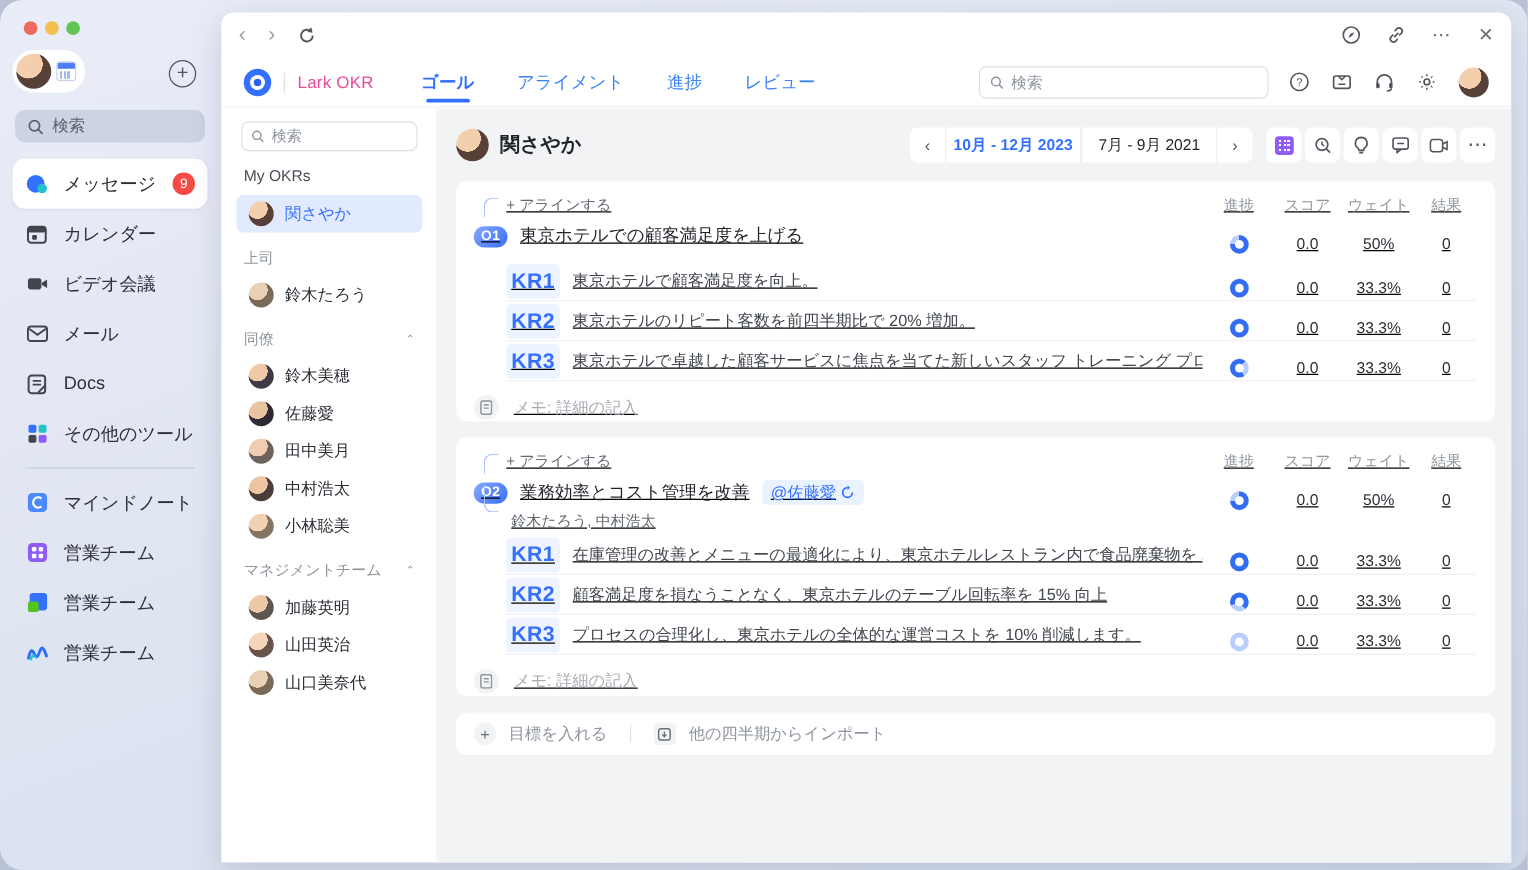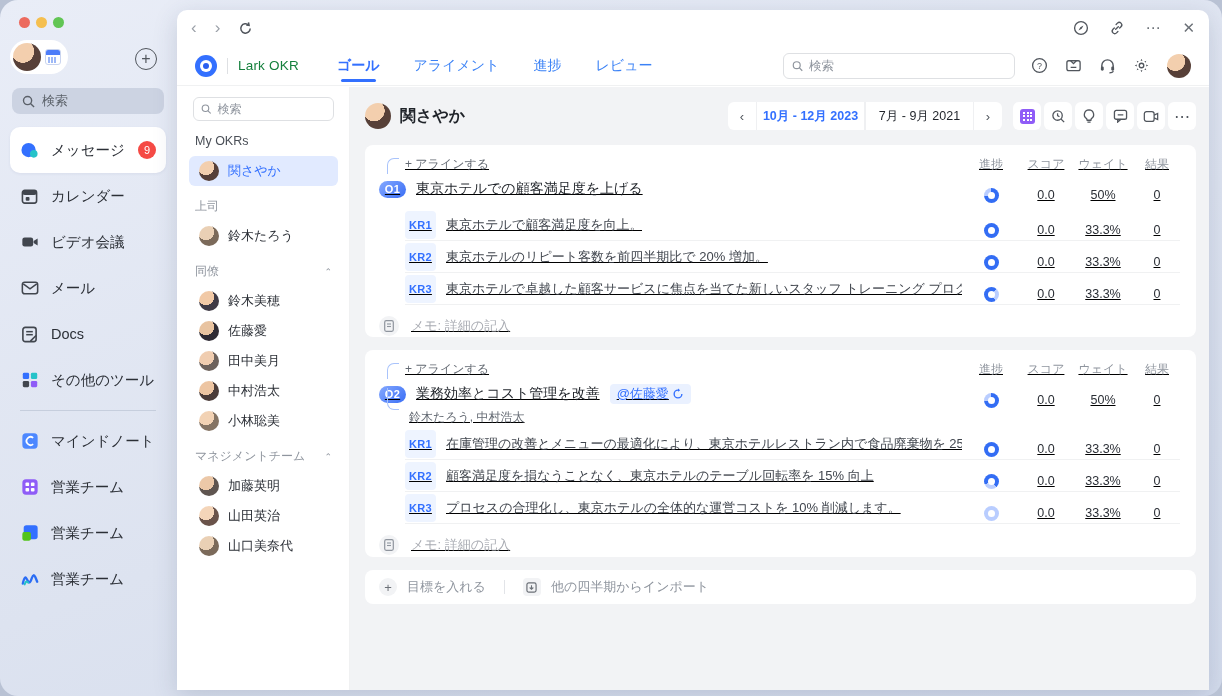--- a/index.html
+++ b/index.html
@@ -15,39 +15,39 @@
   .profile-pill { position:absolute; left:10px; top:40px; width:58px; height:34px; background:#fff; border-radius:17px; display:flex; align-items:center; padding-left:3px; }
   .avatar { border-radius:50%; background:radial-gradient(circle at 35% 30%,#f6d3b3 0 40%,#5a4238 41%); flex:none; }
   .avatar.a28 { width:28px; height:28px; }
   .cal-mini { width:16px; height:16px; margin-left:4px; border-radius:3px; background:#fff; border:1px solid #c9d4ef; position:relative; overflow:hidden; }
   .cal-mini::before { content:''; position:absolute; left:0; right:0; top:0; height:5px; background:#4d7df9; }
   .cal-mini::after { content:''; position:absolute; left:2px; right:2px; top:7px; height:6px;
       background:linear-gradient(90deg,#9db8f7 0 2px,transparent 2px 3px,#9db8f7 3px 5px,transparent 5px 6px,#9db8f7 6px 8px,transparent 8px); }
   .plus-btn { position:absolute; left:135px; top:48px; width:22px; height:22px; border-radius:50%; border:1.6px solid #51565d; color:#51565d; font-size:16px; line-height:19px; text-align:center; }
   .side-search { position:absolute; left:12px; top:88px; width:152px; height:26px; border-radius:8px; background:#ccd3e2; display:flex; align-items:center; gap:7px; padding:0 10px; color:#5a6068; font-size:13px; }
   .nav { position:absolute; left:10px; top:127px; width:156px; }
-  .nav-item { height:46px; display:flex; align-items:center; gap:12px; padding:0 10px; border-radius:10px; color:#2b2f36; font-size:14.5px; position:relative; }
+  .nav-item { height:40px; display:flex; align-items:center; gap:12px; padding:0 10px; border-radius:10px; color:#2b2f36; font-size:14.5px; position:relative; }
   .nav-item.active { background:#fff; box-shadow:0 1px 3px rgba(60,80,130,.08); }
   .nav-badge { position:absolute; right:10px; width:18px; height:18px; border-radius:50%; background:#f54a45; color:#fff; font-size:11px; display:flex; align-items:center; justify-content:center; }
   .nav-ic { width:19px; height:19px; flex:none; display:flex; align-items:center; justify-content:center; }
   .nav-divider { border-top:1px solid #c6cedd; margin:7px 10px; }
 
   
   .window { position:absolute; left:177px; top:10px; width:1032px; height:680px; background:#fff; border-radius:10px 10px 0 0; box-shadow:0 6px 24px rgba(50,65,100,.18); overflow:hidden; }
   .chrome { height:36px; display:flex; align-items:center; padding:0 14px; color:#6b7077; }
   .chrome .navgrp { display:flex; gap:18px; align-items:center; font-size:16px; }
   .chrome .sp { flex:1; }
   .chrome .rgrp { display:flex; gap:20px; align-items:center; }
   .chev { color:#9ba0a8; font-size:17px; }
   .appbar { height:40px; display:flex; align-items:center; padding:0 18px; border-bottom:1px solid #f0f1f2; }
   .logo { width:22px; height:22px; border-radius:50%; background:#3370ff; position:relative; flex:none; }
   .logo::before { content:''; position:absolute; inset:5px; border-radius:50%; background:#fff; }
   .logo::after { content:''; position:absolute; inset:8px; border-radius:50%; background:#2a5ff0; }
   .logo-divider { width:1px; height:16px; background:#dee0e3; margin:0 10px; }
-  .appname { color:#15803d; font-size:13.5px; letter-spacing:.2px; }
+  .appname { color:#ec4899; font-size:13.5px; letter-spacing:.2px; }
   .tabs { display:flex; gap:34px; margin-left:38px; height:40px; align-items:center; }
   .tab { font-size:14px; color:#3b82f6; position:relative; height:100%; display:flex; align-items:center; cursor:pointer; }
   .tab.active { color:#3370ff; font-weight:bold; }
   .tab.active::after { content:''; position:absolute; left:4px; right:4px; bottom:4px; height:3px; border-radius:2px; background:#3370ff; }
   .appbar .sp { flex:1; }
   .top-search { width:232px; height:26px; border:1px solid #dee0e3; border-radius:6px; display:flex; align-items:center; gap:6px; padding:0 8px; color:#8f959e; }
   .top-search input { border:none; outline:none; width:100%; font-size:12.5px; color:#1f2329; background:transparent; }
   .top-search input::placeholder { color:#8f959e; }
   .abar-ics { display:flex; gap:17px; align-items:center; margin-left:16px; color:#51565d; }
   .avatar.a24 { width:24px; height:24px; }
@@ -109,21 +109,21 @@
   .vals .cell { font-size:12.5px; color:#2b2f36; text-align:center; }
   .donut { width:15px; height:15px; border-radius:50%; position:relative; display:inline-block; vertical-align:middle; }
   .donut::after { content:''; position:absolute; inset:4px; background:#fff; border-radius:50%; }
   .donut.da { background:conic-gradient(from -90deg,#b9cdff 0 25%,#336df4 25% 100%); }
   .donut.db { background:#336df4; }
   .donut.dc { background:conic-gradient(from 40deg,#b9cdff 0 30%,#336df4 30% 100%); }
   .donut.dd { background:conic-gradient(from 140deg,#b9cdff 0 30%,#336df4 30% 100%); }
   .donut.dl { background:#b9cdff; }
   .kr-list { margin-top:6px; }
   .kr-row { display:flex; align-items:center; height:32px; margin-left:26px; border-bottom:1px solid #f0f1f2; }
-  .kr-badge { flex:none; min-width:30px; height:28px; border-radius:4px; background:#eef4ff; color:#3370ff; font-size:11px; font-weight:bold; display:flex; align-items:center; justify-content:center; padding:0 4px; letter-spacing:.3px; }
+  .kr-badge { flex:none; min-width:30px; height:28px; border-radius:4px; background:#eef4ff; color:#3370ff; font-size:17px; font-weight:bold; display:flex; align-items:center; justify-content:center; padding:0 4px; letter-spacing:.3px; }
   .kr-text { font-size:13px; color:#41464e; margin-left:10px; white-space:nowrap; overflow:hidden; }
   .memo-row { display:flex; align-items:center; height:42px; margin-left:0; color:#a8abb2; font-size:13px; gap:12px; }
   .memo-ic { width:20px; height:20px; border-radius:50%; background:#f2f3f5; display:flex; align-items:center; justify-content:center; color:#8f959e; }
   .footer-bar { background:#fff; border-radius:8px; height:34px; display:flex; align-items:center; padding:0 14px; color:#8f959e; font-size:13px; gap:10px; }
   .circle-ic { width:18px; height:18px; border-radius:50%; background:#f2f3f5; color:#6b7077; display:flex; align-items:center; justify-content:center; font-size:13px; }
   .sq-ic { width:18px; height:18px; border-radius:4px; background:#f2f3f5; color:#6b7077; display:flex; align-items:center; justify-content:center; }
   .vdiv { width:1px; height:14px; background:#e2e4e8; margin:0 8px; }
   svg { display:block; }
 </style>
 </head>

